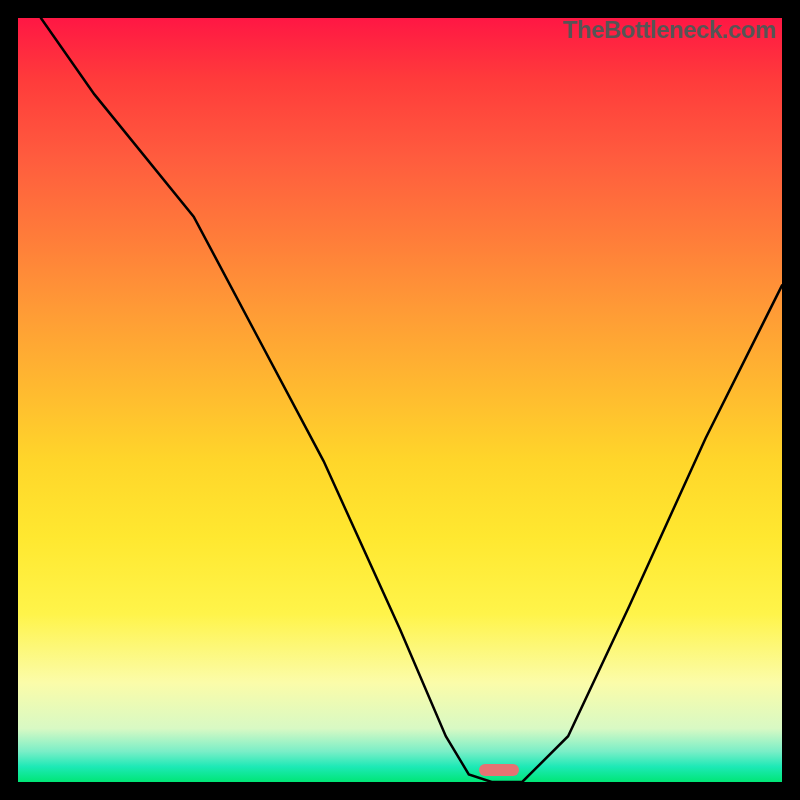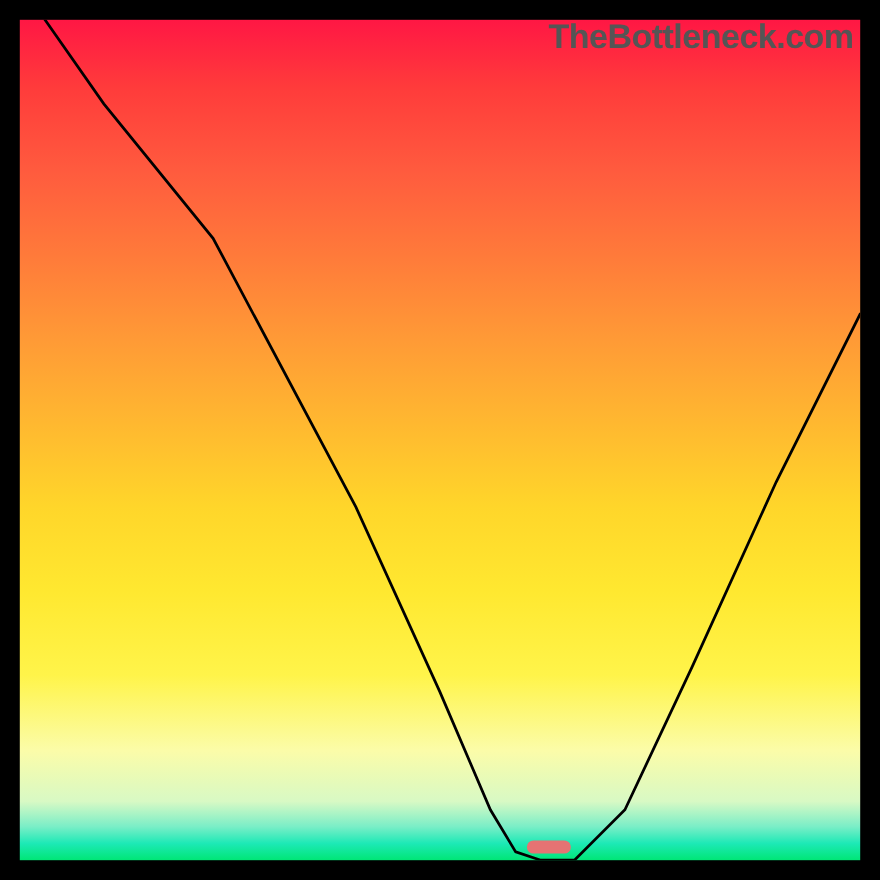--- a/index.html
+++ b/index.html
@@ -33,21 +33,21 @@
       #d8f9c4 93%,
       #7aeec7 96%,
       #1de9b6 98%,
       #00e676 100%);
   }
   .attribution {
     position: absolute;
     right: 6px;
     top: -2px;
     font-family: Arial, Helvetica, sans-serif;
-    font-size: 31px;
+    font-size: 24px;
     font-weight: bold;
     color: #555;
     letter-spacing: -0.5px;
   }
   .curve-svg {
     position: absolute;
     left: 0;
     top: 0;
     width: 764px;
     height: 764px;

